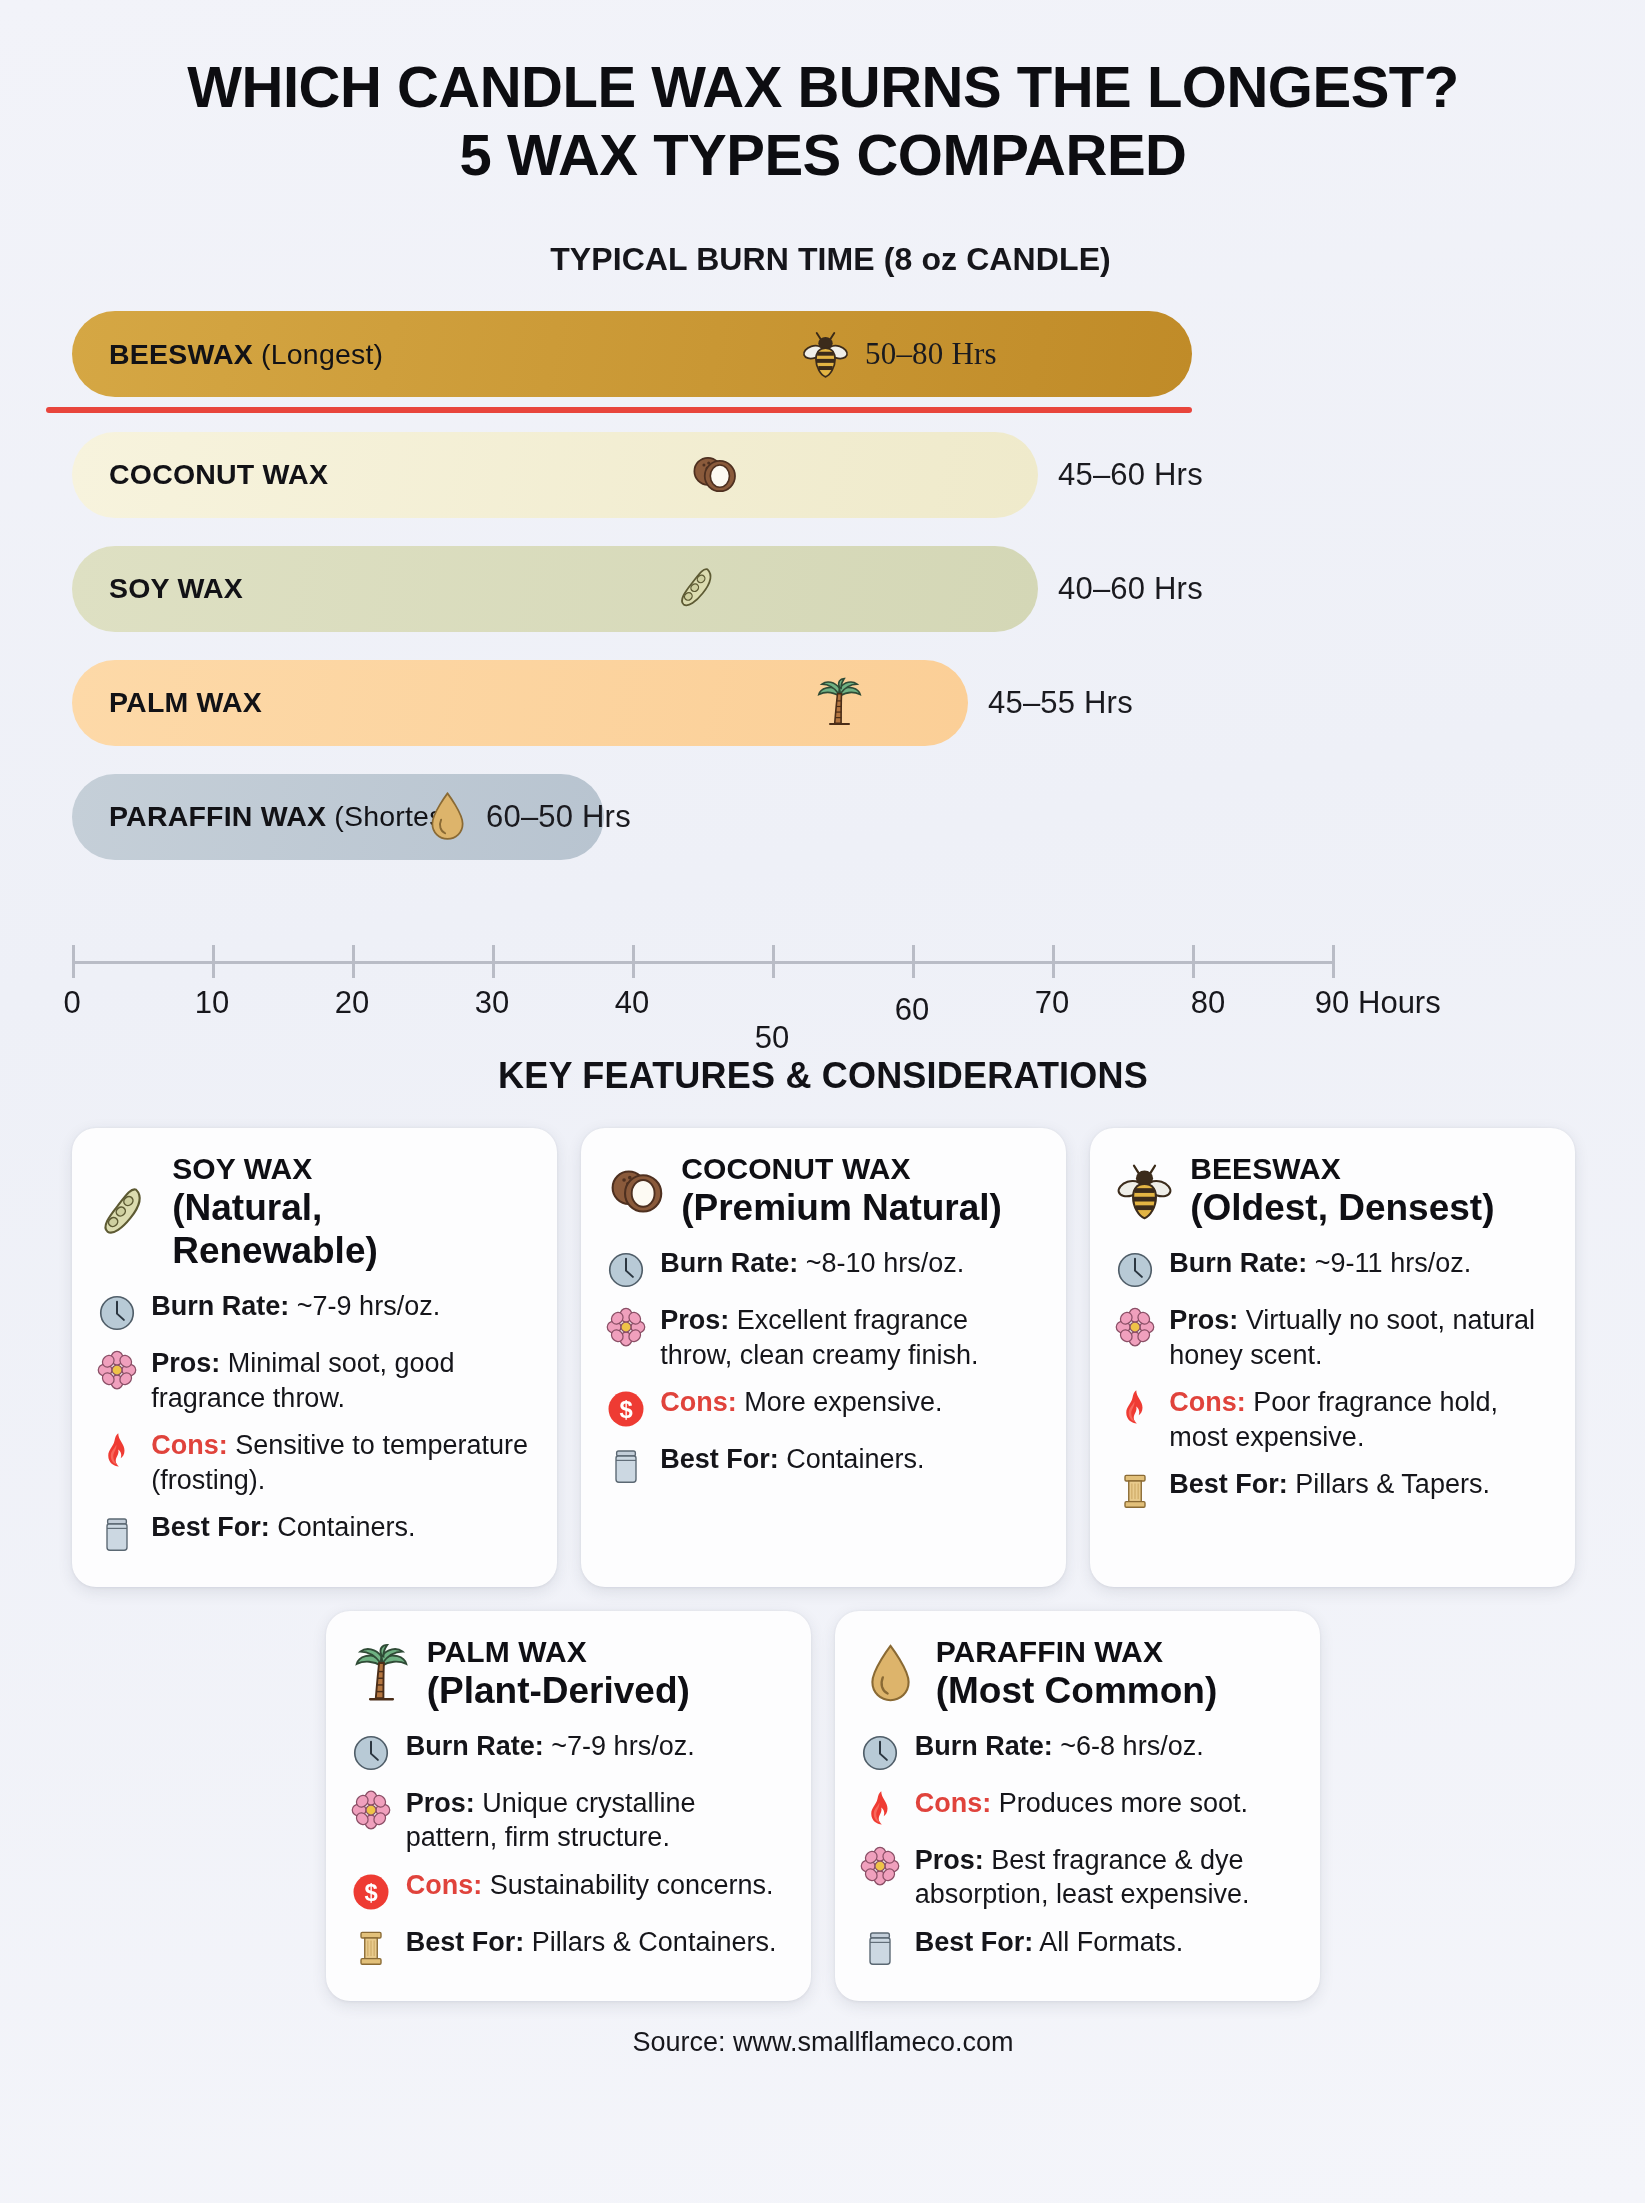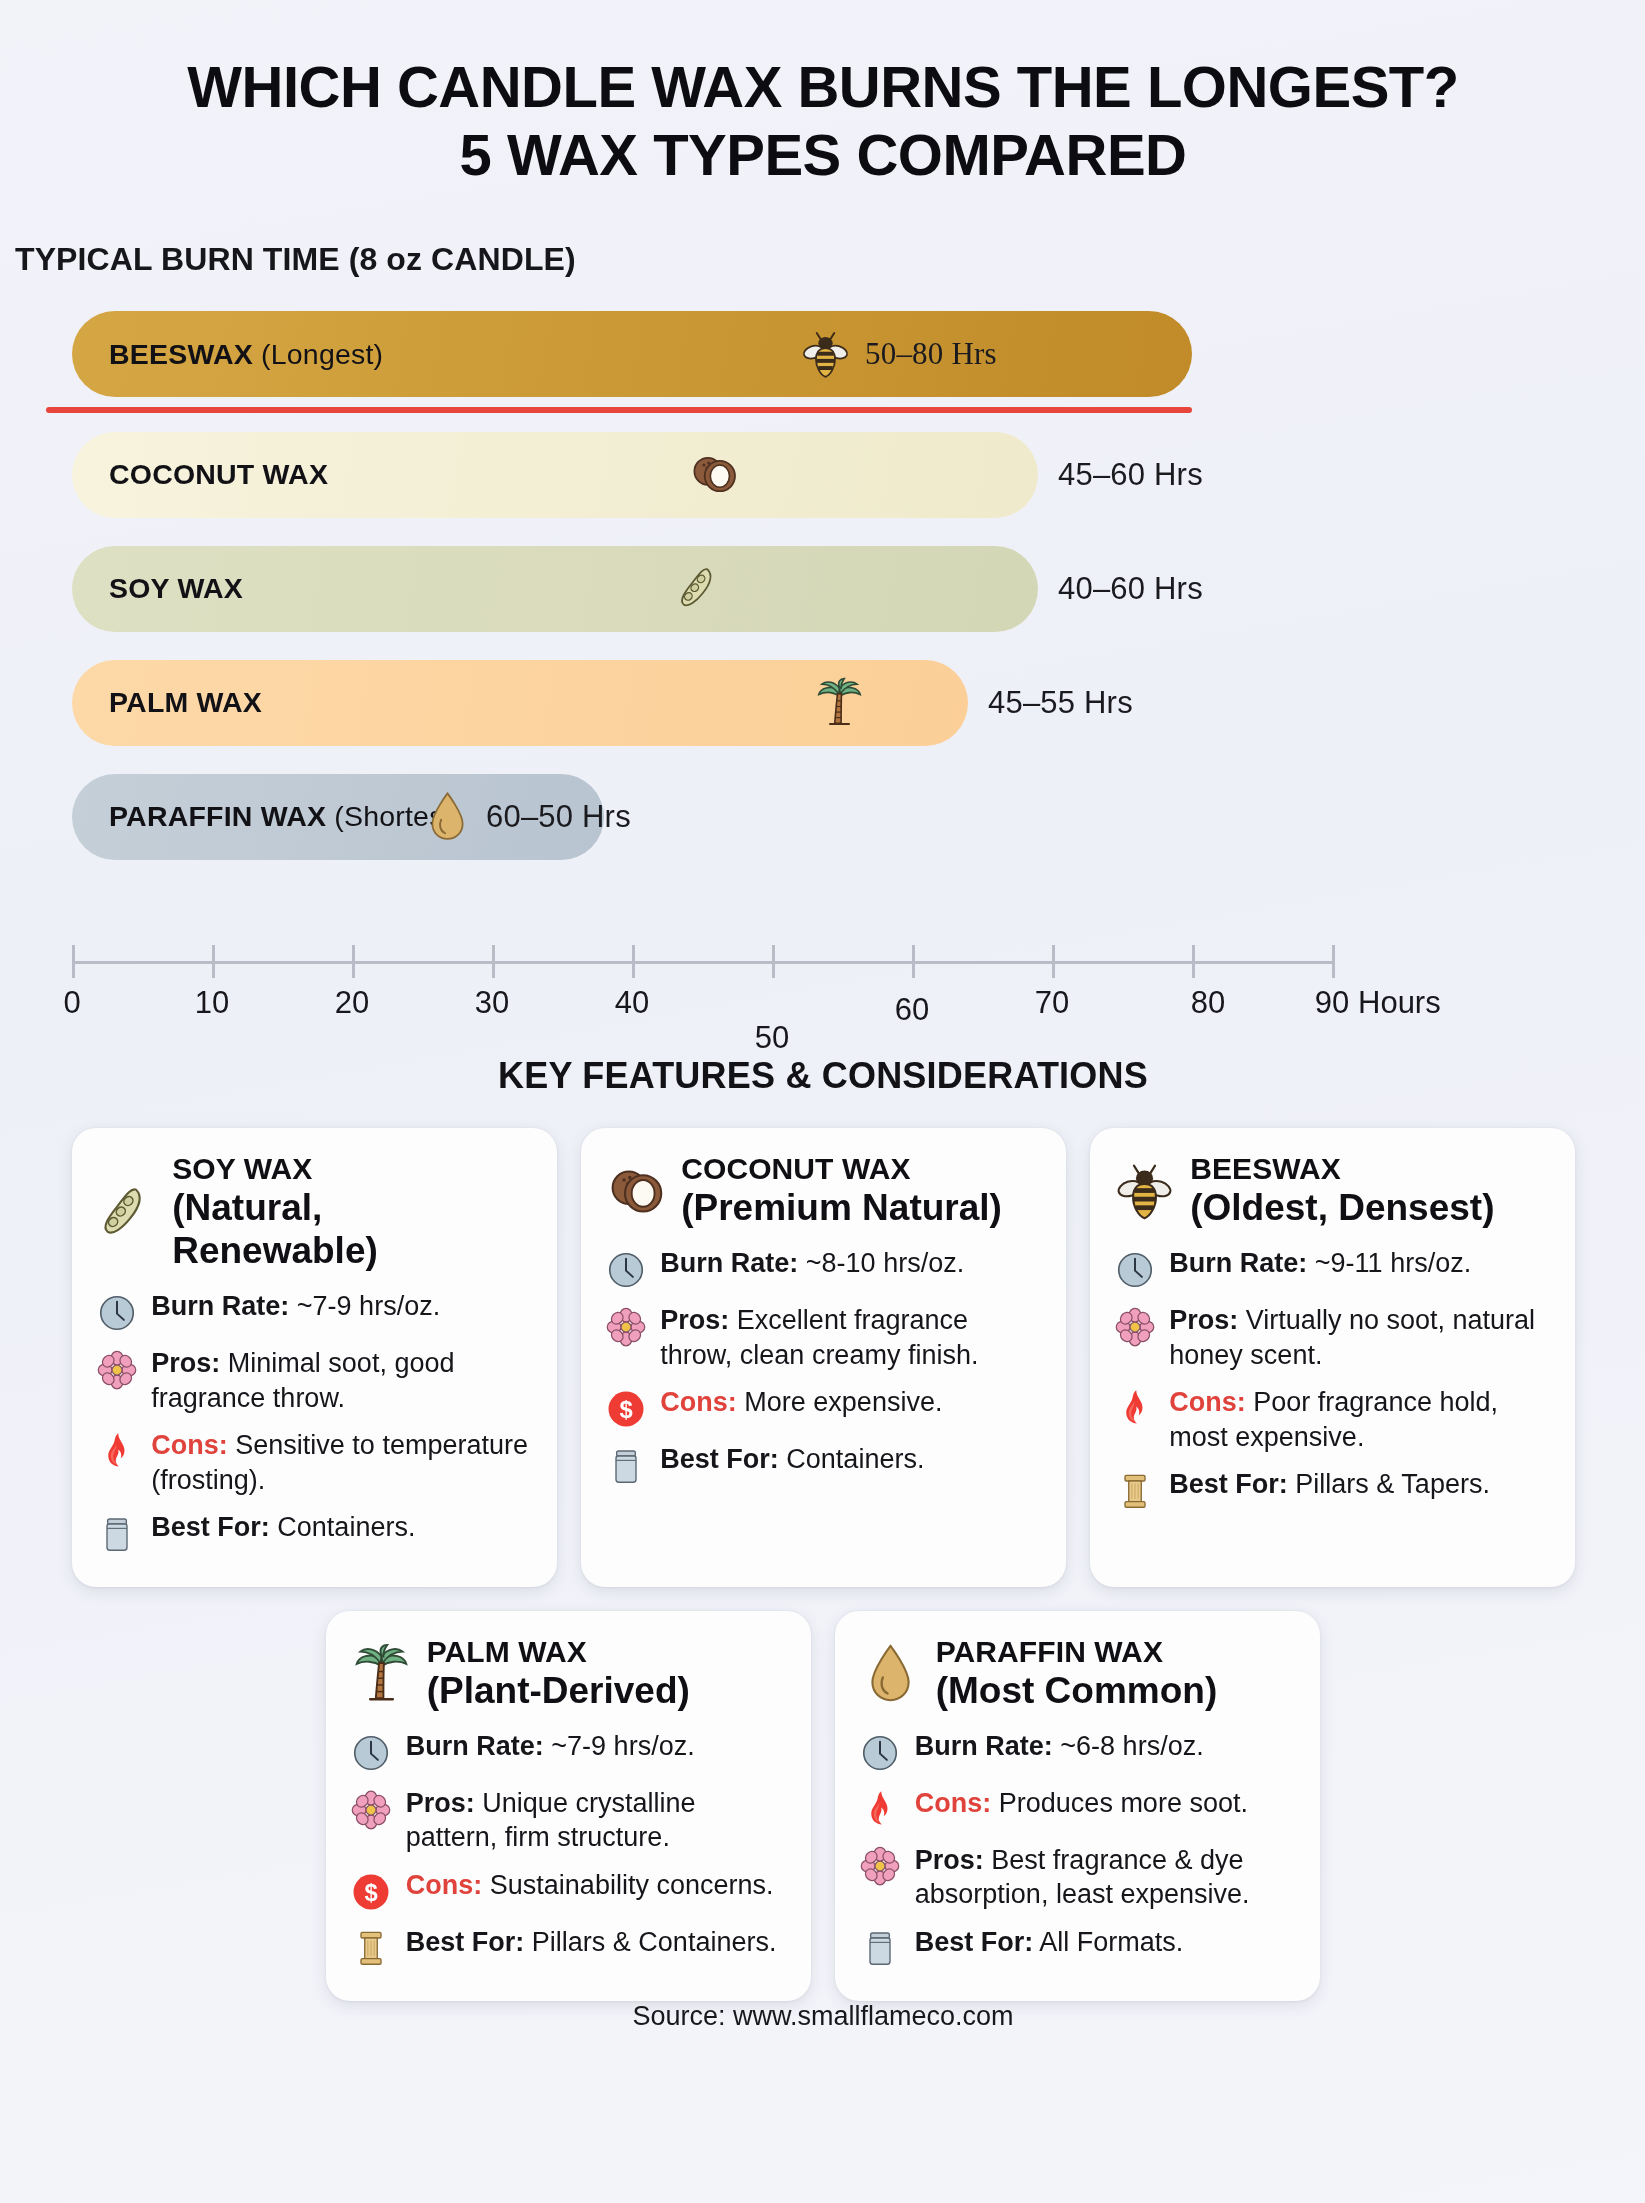--- a/index.html
+++ b/index.html
@@ -18,20 +18,21 @@
     font-weight: 700;
     font-size: 58px;
     line-height: 1.18;
     letter-spacing: -0.5px;
     padding-top: 53px;
     color: #0d0d11;
   }
   .title-line2 { display: block; }
 
   .subtitle {
+    text-align: center;
     font-weight: 700;
     font-size: 32px;
     letter-spacing: 0.1px;
     margin-top: 51px;
     color: #16161b;
     padding-left: 15px;
   }
 
   
   .chart {
@@ -182,20 +183,21 @@
     line-height: 1.28;
     color: #15151a;
   }
   .feat-text b { font-weight: 700; }
   .feat-text b.cons { color: #e0433c; }
 
   .source {
     text-align: center;
     font-size: 27px;
     color: #17171c;
+    margin-top: 26px;
   }
 </style>
 </head>
 <body>
 
 <div class="title">
   <span>WHICH CANDLE WAX BURNS THE LONGEST?</span>
   <span class="title-line2">5 WAX TYPES COMPARED</span>
 </div>
 

